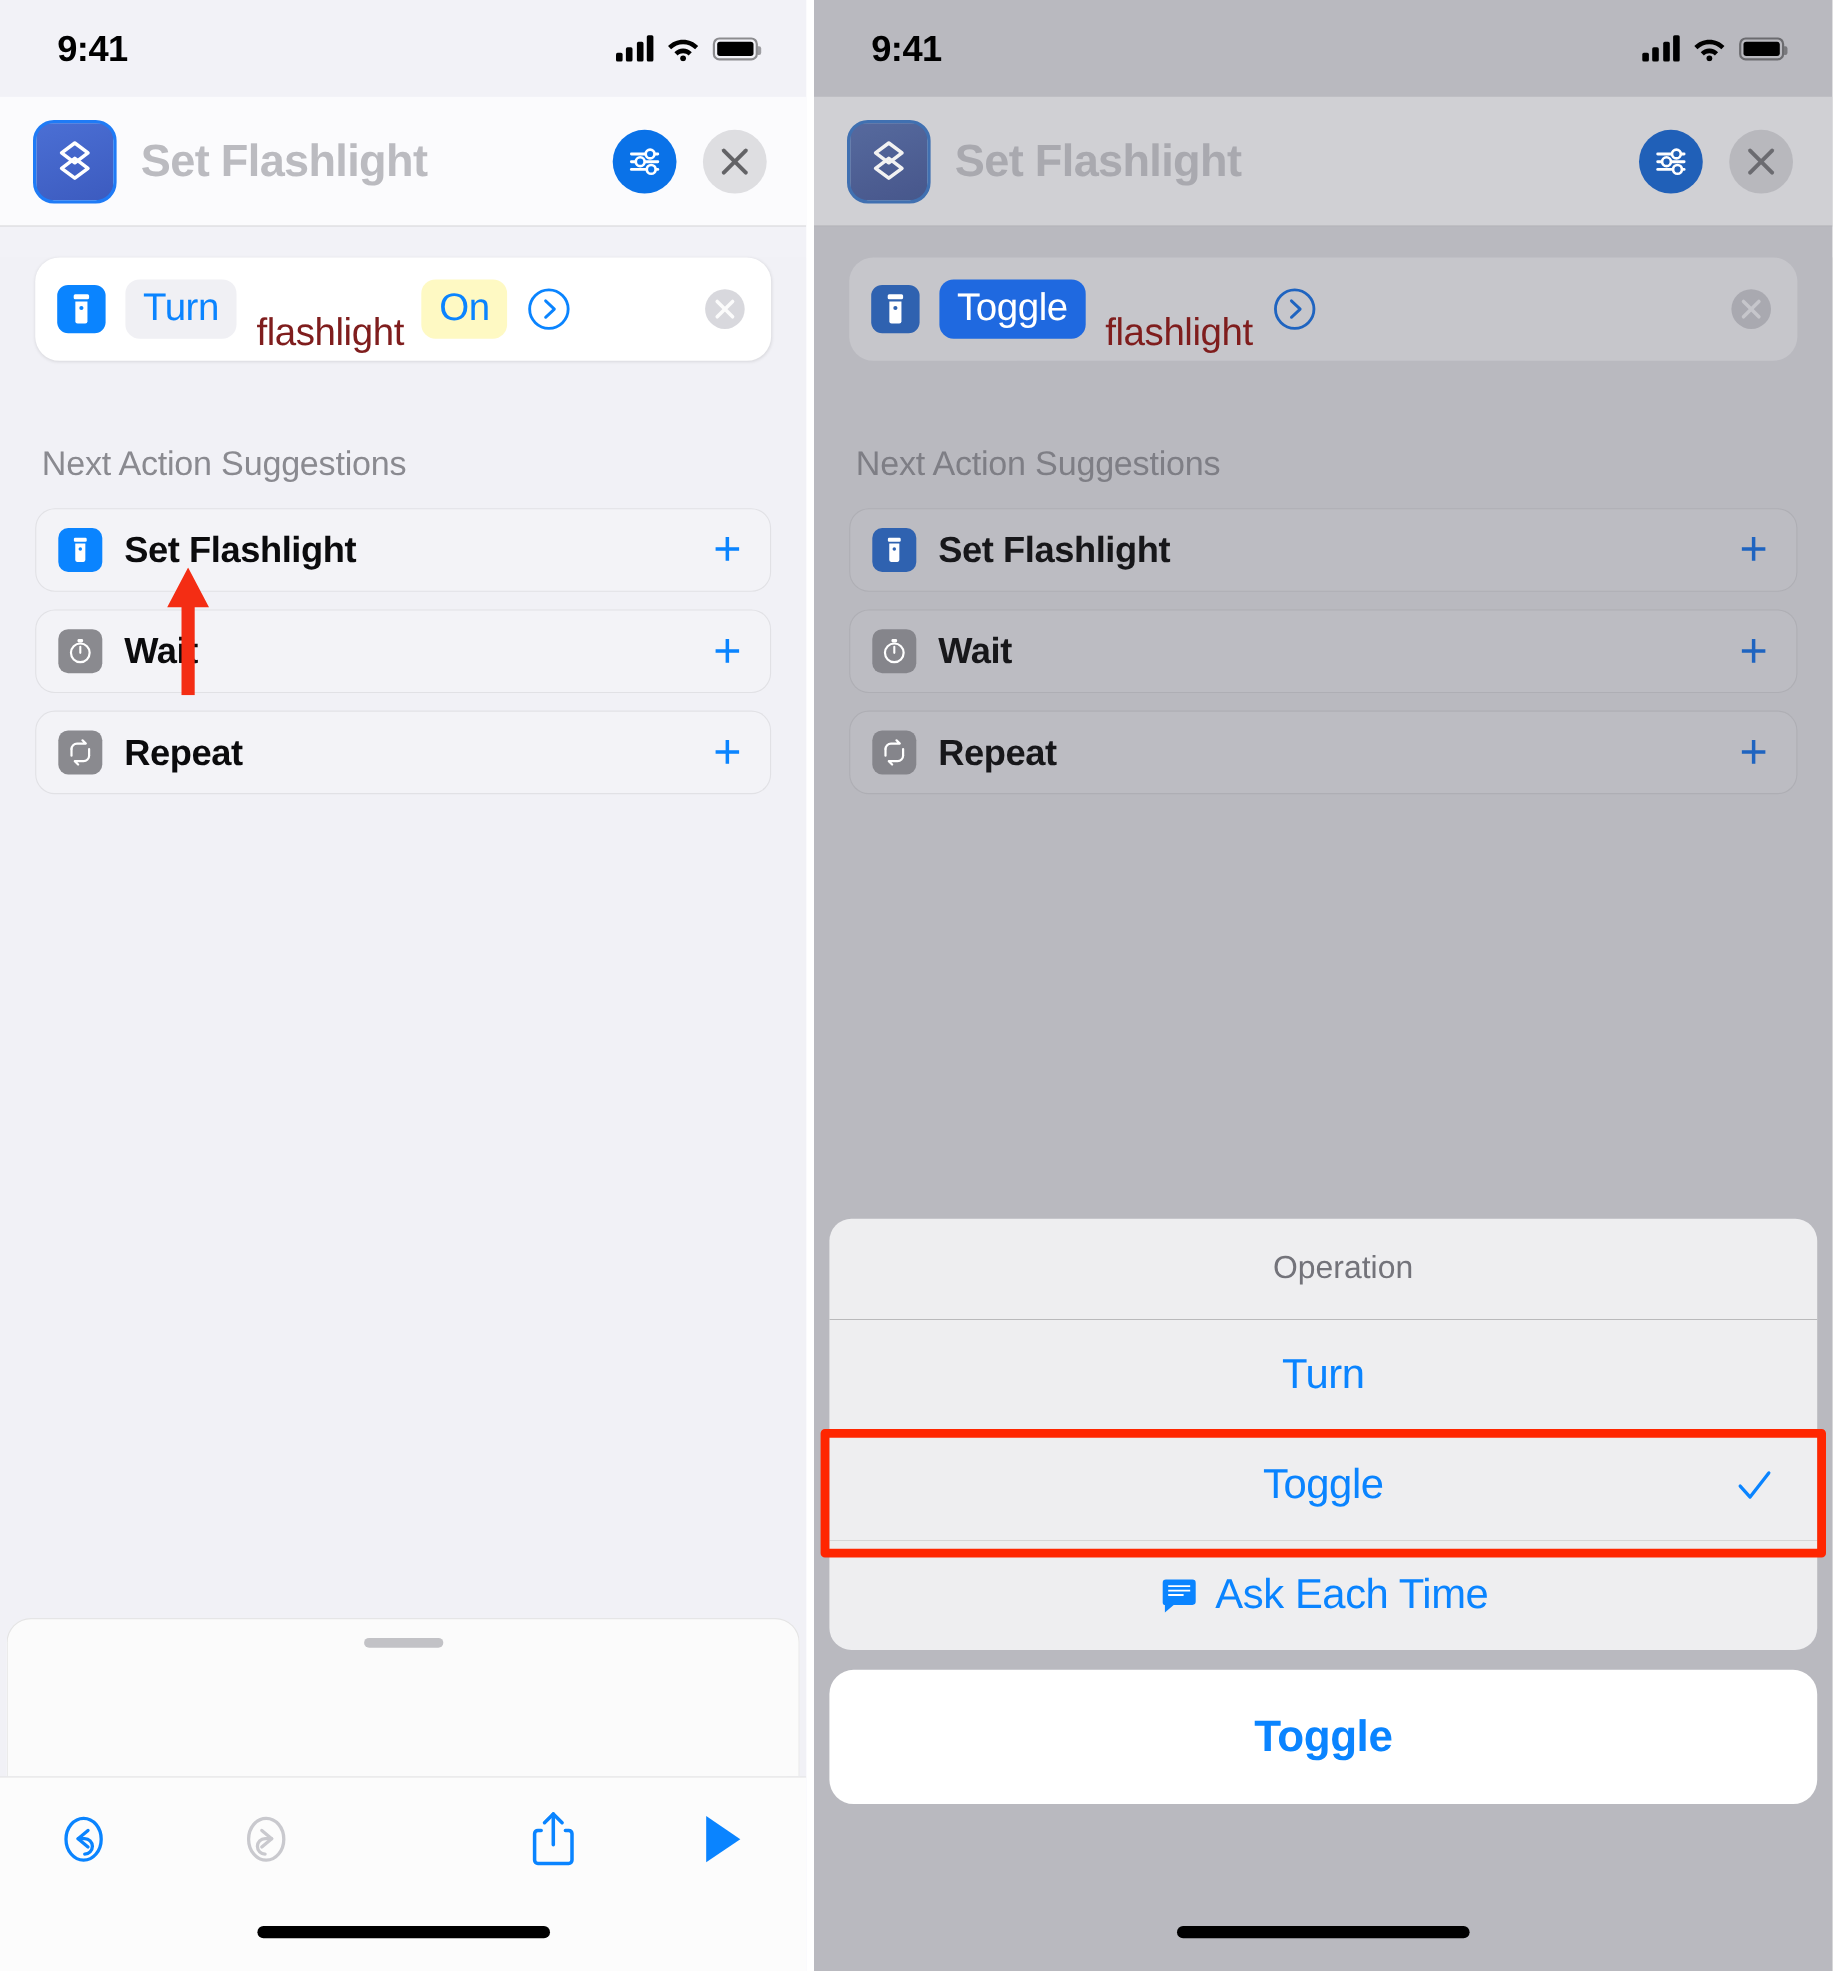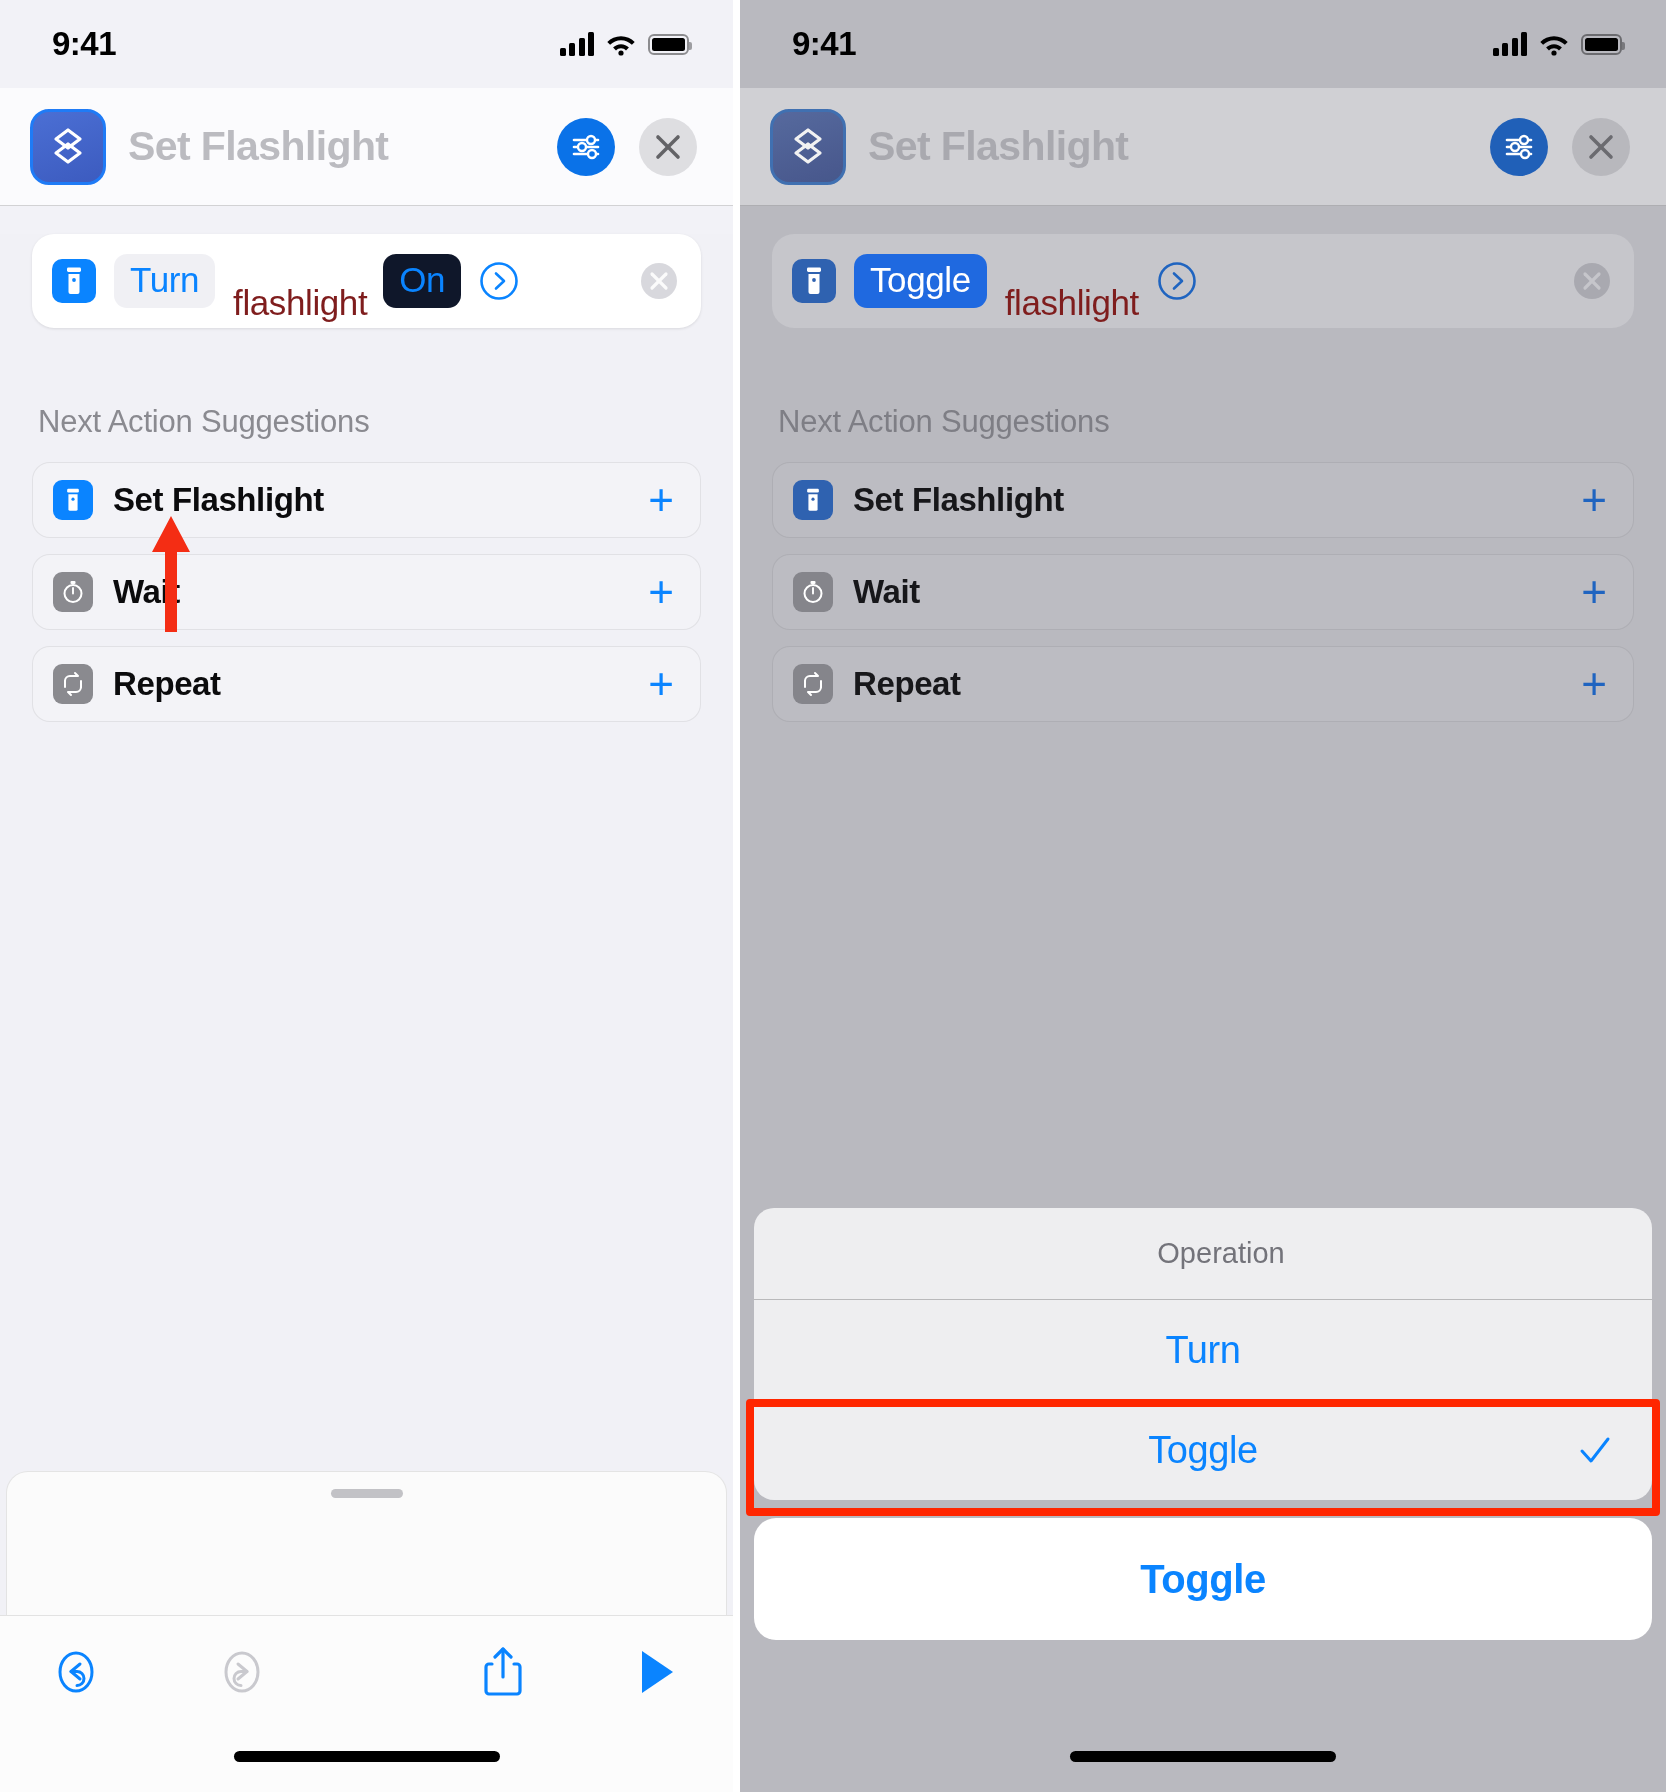--- a/index.html
+++ b/index.html
@@ -97,21 +97,21 @@
   .panel-right .flash-icon { background:#2f62b0; }
 
   .pill {
     margin-left: 18px; padding: 6px 16px 8px; border-radius: 13px;
     font-size: 35px; font-weight: 400; letter-spacing: -0.4px;
   }
   .pill-plain { background: #f0f0f4; color: #0a84ff; }
   .pill-solid { background: #1f69e0; color: #ffffff; font-weight: 500; }
   .card-word { margin-left: 18px; font-size: 35px; color: #7f1d1d; letter-spacing: -0.4px; margin-top: 44px; }
   .pill-on { margin-left: 16px; padding: 6px 16px 8px; border-radius: 13px;
-             background:#0f172a; color:#0a84ff; font-size:35px; letter-spacing:-0.4px; }
+             background:#fef9c3; color:#0a84ff; font-size:35px; letter-spacing:-0.4px; }
   .chev-circle { margin-left: 18px; width: 40px; height: 40px; flex:0 0 auto; }
   .card-x { margin-left: auto; width: 40px; height: 40px; flex:0 0 auto; }
 
   
   .section-title {
     margin-top: 76px; margin-left: 6px; font-size: 31px;
     color: #8a8a90; letter-spacing: -0.2px;
   }
   .panel-right .section-title { color:#7e7e85; }
 
@@ -483,20 +483,29 @@
         <div class="as-header">Operation</div>
         <div class="as-item">
           <span>Turn</span>
         </div>
         <div class="as-item">
           <span>Toggle</span>
           <svg class="as-check" viewBox="0 0 34 34">
             <path d="M4 17 L13 27 L30 5" fill="none" stroke="#0a84ff" stroke-width="3" stroke-linecap="round" stroke-linejoin="round"></path>
           </svg>
         </div>
+        <div class="as-item">
+          <svg class="as-msg-icon" viewBox="0 0 38 38">
+            <path d="M4 7 a3 3 0 0 1 3-3 h24 a3 3 0 0 1 3 3 v17 a3 3 0 0 1 -3 3 h-17 l-8 7 v-7 h-1 a3 3 0 0 1 -1 -3 z" fill="#0a84ff"></path>
+            <line x1="9" y1="10" x2="29" y2="10" stroke="#fff" stroke-width="1.6"></line>
+            <line x1="9" y1="14" x2="29" y2="14" stroke="#fff" stroke-width="1.6"></line>
+            <line x1="9" y1="18" x2="23" y2="18" stroke="#fff" stroke-width="1.6"></line>
+          </svg>
+          <span>Ask Each Time</span>
+        </div>
       </div>
       <div class="as-highlight"></div>
       <div class="as-cancel">Toggle</div>
     </div>
 
     <div class="home-ind-r"></div>
   </div>
 
 </div>
 

